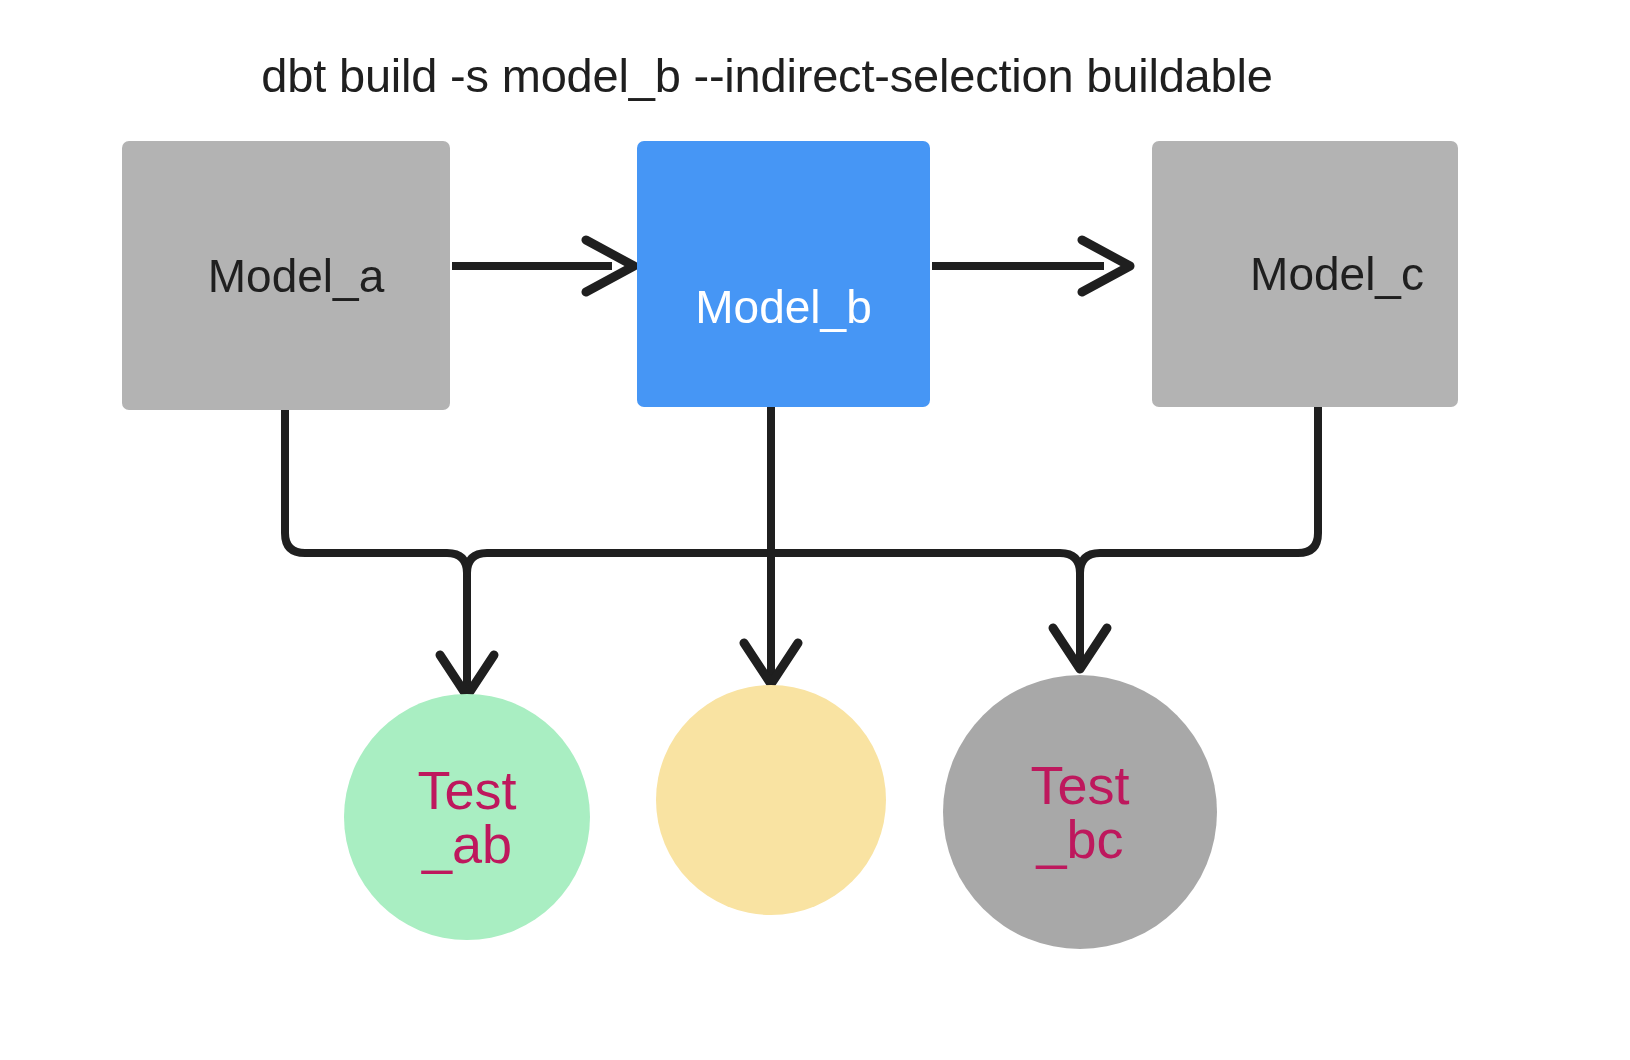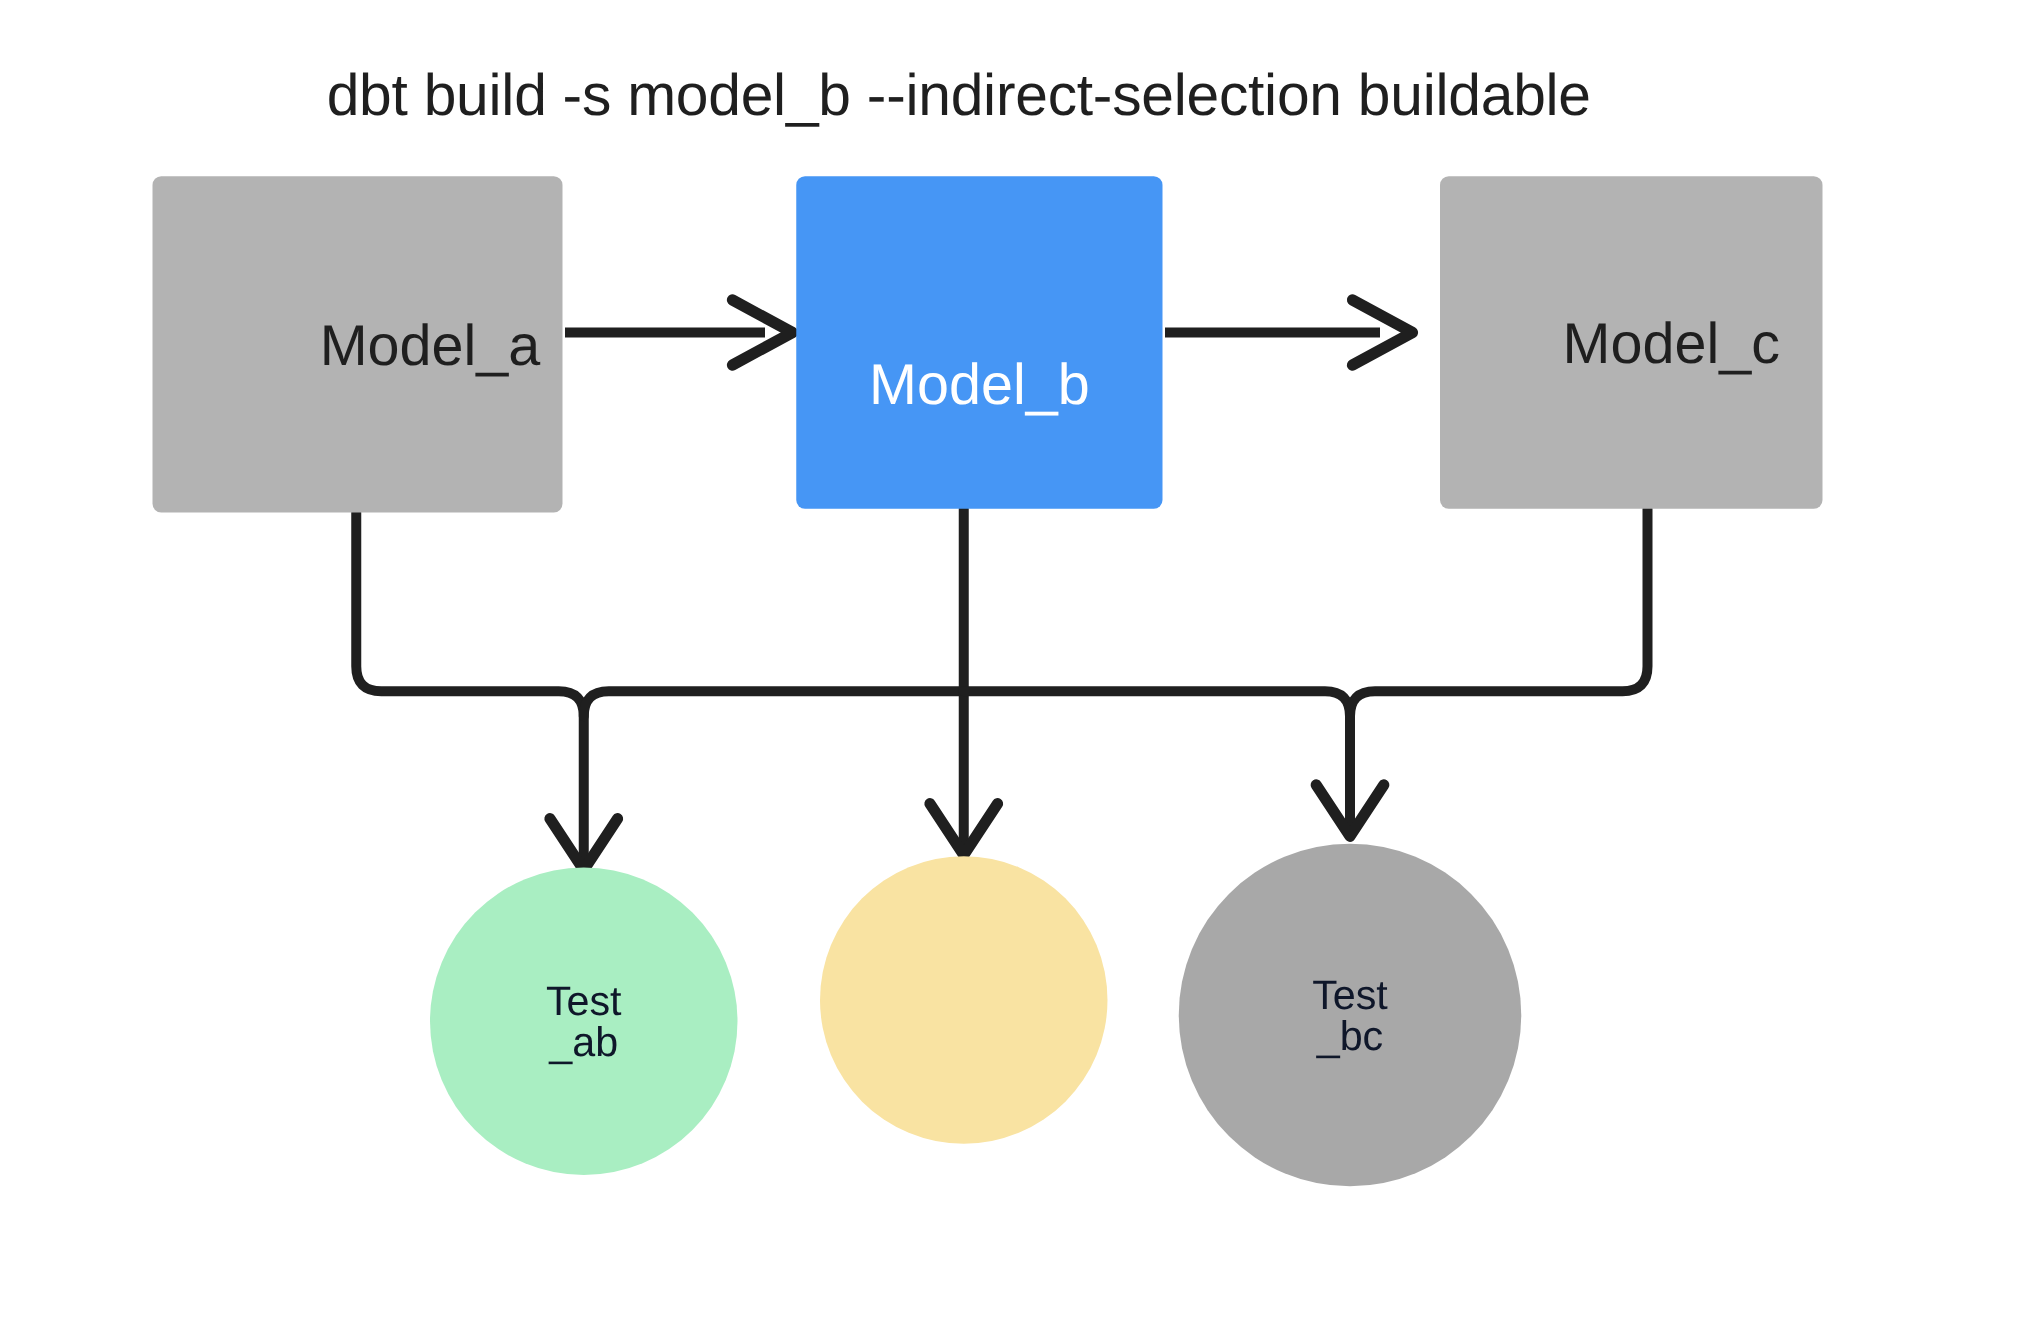--- a/index.html
+++ b/index.html
@@ -50,21 +50,21 @@
     font-weight: 400;
     line-height: 1.0;
     color: #1f2b20;
     white-space: pre;
   }
   .node-label .line2 {
   }
   .model-label { font-size: 46px; }
   .model-label.on-blue { color: #ffffff; }
   .model-label.on-gray { color: #1f1f1f; }
-  .test-label { font-size: 33px; color: #0f172a; }
+  .test-label { font-size: 54px; color: #be185d; }
 </style>
 </head>
 <body>
 
 <div id="canvas">
 
   <div class="title">dbt build -s model_b --indirect-selection buildable</div>
 
   <svg id="diagram-svg" viewBox="0 0 1630 1060">
 
@@ -103,21 +103,21 @@
 
     <rect x="122" y="141" width="328" height="269" rx="7" ry="7" fill="#b3b3b3"></rect>
     <rect x="637" y="141" width="293" height="266" rx="7" ry="7" fill="#4696f5"></rect>
     <rect x="1152" y="141" width="306" height="266" rx="7" ry="7" fill="#b3b3b3"></rect>
 
     <circle cx="467" cy="817" r="123" fill="#a9eec2"></circle>
     <circle cx="771" cy="800" r="115" fill="#f9e3a2"></circle>
     <circle cx="1080" cy="812" r="137" fill="#a8a8a8"></circle>
   </svg>
 
-  <div class="node-label model-label on-gray" style="left:122px; top:141px; width:348px; height:269px;padding-left:48px;">
+  <div class="node-label model-label on-gray" style="left:122px; top:141px; width:348px; height:269px;">
     <span class="line1">Model_a</span>
   </div>
 
   <div class="node-label model-label on-blue" style="left:637px; top:141px; width:293px; height:266px;margin-top:33px;">
     <span class="line1">Model_b</span>
   </div>
 
   <div class="node-label model-label on-gray" style="left:1152px; top:141px; width:370px; height:266px;">
     <span class="line1">Model_c</span>
   </div>

